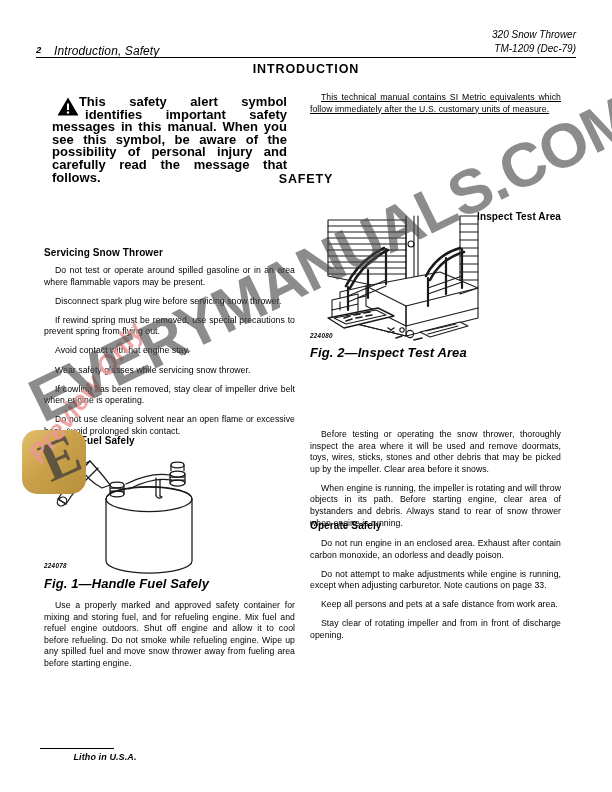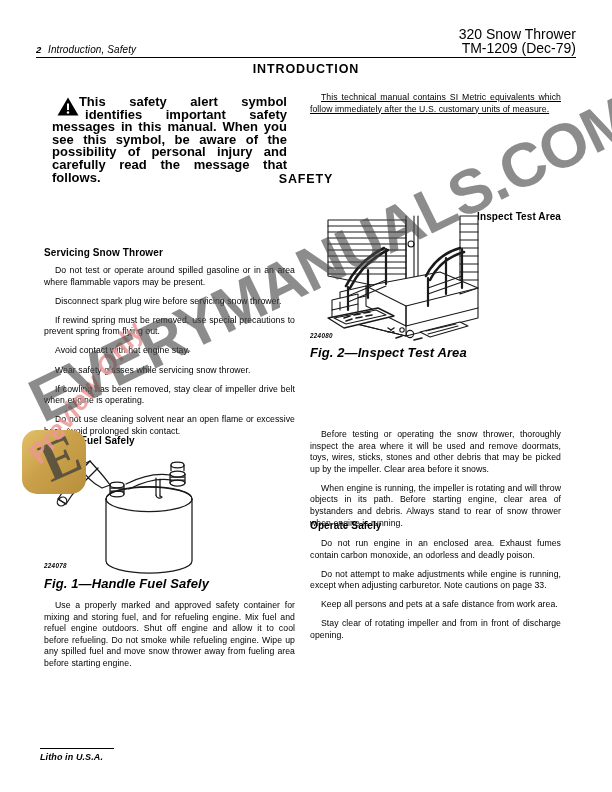--- a/index.html
+++ b/index.html
@@ -35,33 +35,34 @@
     position: absolute;
     left: 0;
     top: 16px;
     font-size: 9.5px;
     font-weight: bold;
     font-style: italic;
     letter-spacing: 0.2px;
   }
   .hdr-section {
     position: absolute;
-    left: 12px;
+    left: 18px;
     top: 16px;
-    font-size: 10px;
+    font-size: 12px;
     font-style: italic;
     letter-spacing: 0.1px;
     white-space: nowrap;
   }
   .hdr-right {
     position: absolute;
     right: 0;
     top: 0;
     text-align: right;
-    font-size: 14px;
+    font-size: 10px;
+    font-style: italic;
     line-height: 13.5px;
     white-space: nowrap;
   }
   .hdr-rule {
     position: absolute;
     left: 0;
     right: 0;
     top: 29px;
     border-bottom: 1.1px solid #000;
   }
@@ -166,20 +167,21 @@
     width: 251px;
     height: 145px;
   }
 
   
   .footer {
     position: absolute;
     left: 40px;
     top: 748px;
     width: 130px;
+    text-align: center;
   }
   .footer-rule {
     border-top: 1.1px solid #000;
     width: 74px;
     margin-bottom: 3px;
   }
   .footer-text {
     font-size: 9px;
     font-style: italic;
     font-weight: bold;
@@ -394,21 +396,21 @@
     <div class="fig-caption" style="top:131px;">Fig. 2—Inspect Test Area</div>
   </div>
 
   <div class="col col-right" style="top:385px;margin-top:44px;">
     <p class="body">Before testing or operating the snow thrower, thoroughly inspect the area where it will be used and remove doormats, toys, wires, sticks, stones and other debris that may be picked up by the impeller. Clear area before it snows.</p>
     <p class="body">When engine is running, the impeller is rotating and will throw objects in its path. Before starting engine, clear area of bystanders and debris. Always stand to rear of snow thrower when engine is running.</p>
   </div>
 
   <div class="col col-right" style="top:520px;">
     <h3 class="subhead">Operate Safely</h3>
-    <p class="body">Do not run engine in an enclosed area. Exhaust fumes contain carbon monoxide, an odorless and deadly poison.</p>
+    <p class="body">Do not run engine in an enclosed area. Exhaust after contain carbon monoxide, an odorless and deadly poison.</p>
     <p class="body">Do not attempt to make adjustments while engine is running, except when adjusting carburetor. Note cautions on page 33.</p>
     <p class="body">Keep all persons and pets at a safe distance from work area.</p>
     <p class="body">Stay clear of rotating impeller and from in front of discharge opening.</p>
   </div>
 
   <div class="footer">
     <div class="footer-rule"></div>
     <div class="footer-text">Litho in U.S.A.</div>
   </div>
 

